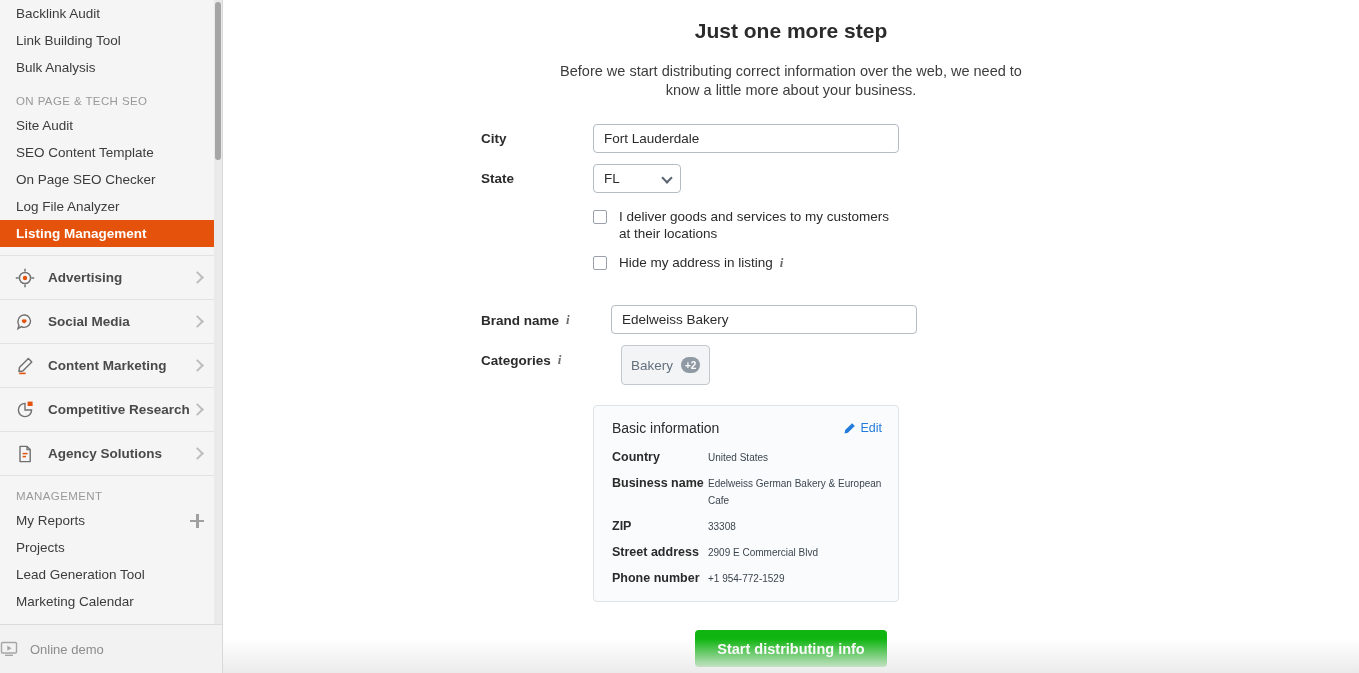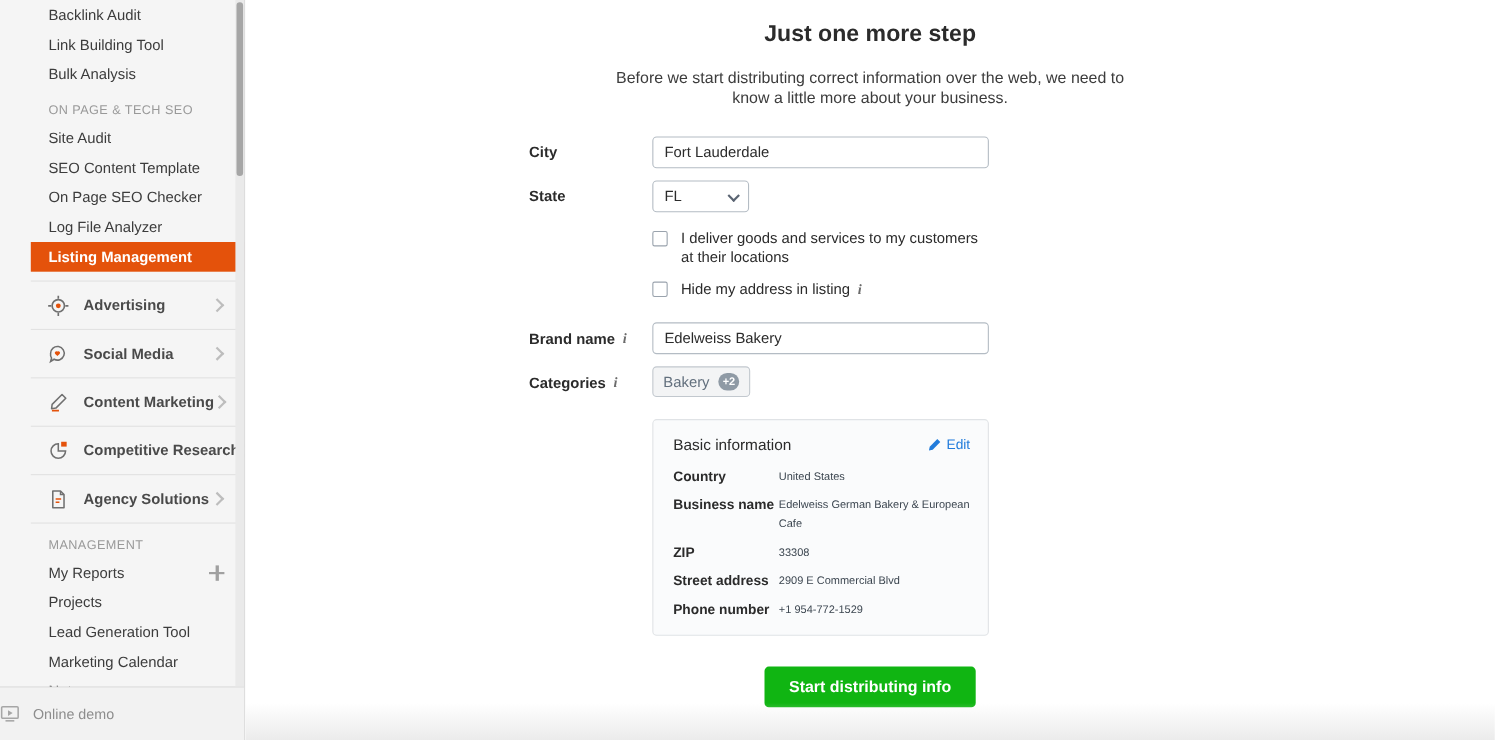--- a/index.html
+++ b/index.html
@@ -19,21 +19,20 @@
     border-right: 1px solid #d8d8d8;
     position: relative;
     flex: 0 0 223px;
     display: flex; flex-direction: column;
     overflow: hidden;
   }
   .sb-scroll {
     flex: 1 1 auto;
     position: relative;
     overflow: hidden;
-    padding-left: 28px;
   }
   .sb-nav-list { padding: 0; margin: 0; list-style: none; }
   .sb-link {
     display: block;
     padding: 4px 16px 4px 16px;
     font-size: 13.5px;
     line-height: 19px;
     color: #3c3c3c;
     cursor: pointer;
     white-space: nowrap;
@@ -231,26 +230,27 @@
   .cblabel {
     margin-left: 12px;
     font-size: 13.5px;
     color: #2b2b2b;
     line-height: 17px;
     max-width: 280px;
   }
 
   .chip-box {
     display: inline-flex; align-items: center;
-    height: 28px;
+    height: 40px;
     border: 1px solid #c2c8ce;
     border-radius: 4px;
     background: #f3f4f5;
     padding: 0 9px;
     cursor: pointer;
+    margin-left: 28px;
   }
   .chip-label { font-size: 13.5px; color: #63707e; }
   .chip-badge {
     margin-left: 8px;
     background: #8f9aa5;
     color: #fff;
     font-size: 10px;
     font-weight: bold;
     border-radius: 9px;
     min-width: 18px; height: 16px;
@@ -464,21 +464,21 @@
             </div>
             <div class="cbrow">
               <span class="cbox"></span>
               <span class="cblabel">
                 <span>Hide my address in listing</span><span class="info-i">i</span>
               </span>
             </div>
           </div>
         </div>
 
-        <div class="frow" style="margin-top:22px;">
+        <div class="frow" style="margin-top:34px;gap:18px;">
           <div class="flabel">
             <span>Brand name</span>
             <span class="info-i">i</span>
           </div>
           <div class="fctrl">
             <input class="txt-input" type="text" value="Edelweiss Bakery" placeholder="Brand name" style="">
           </div>
         </div>
 
         <div class="frow" style="margin-top:11px;">

